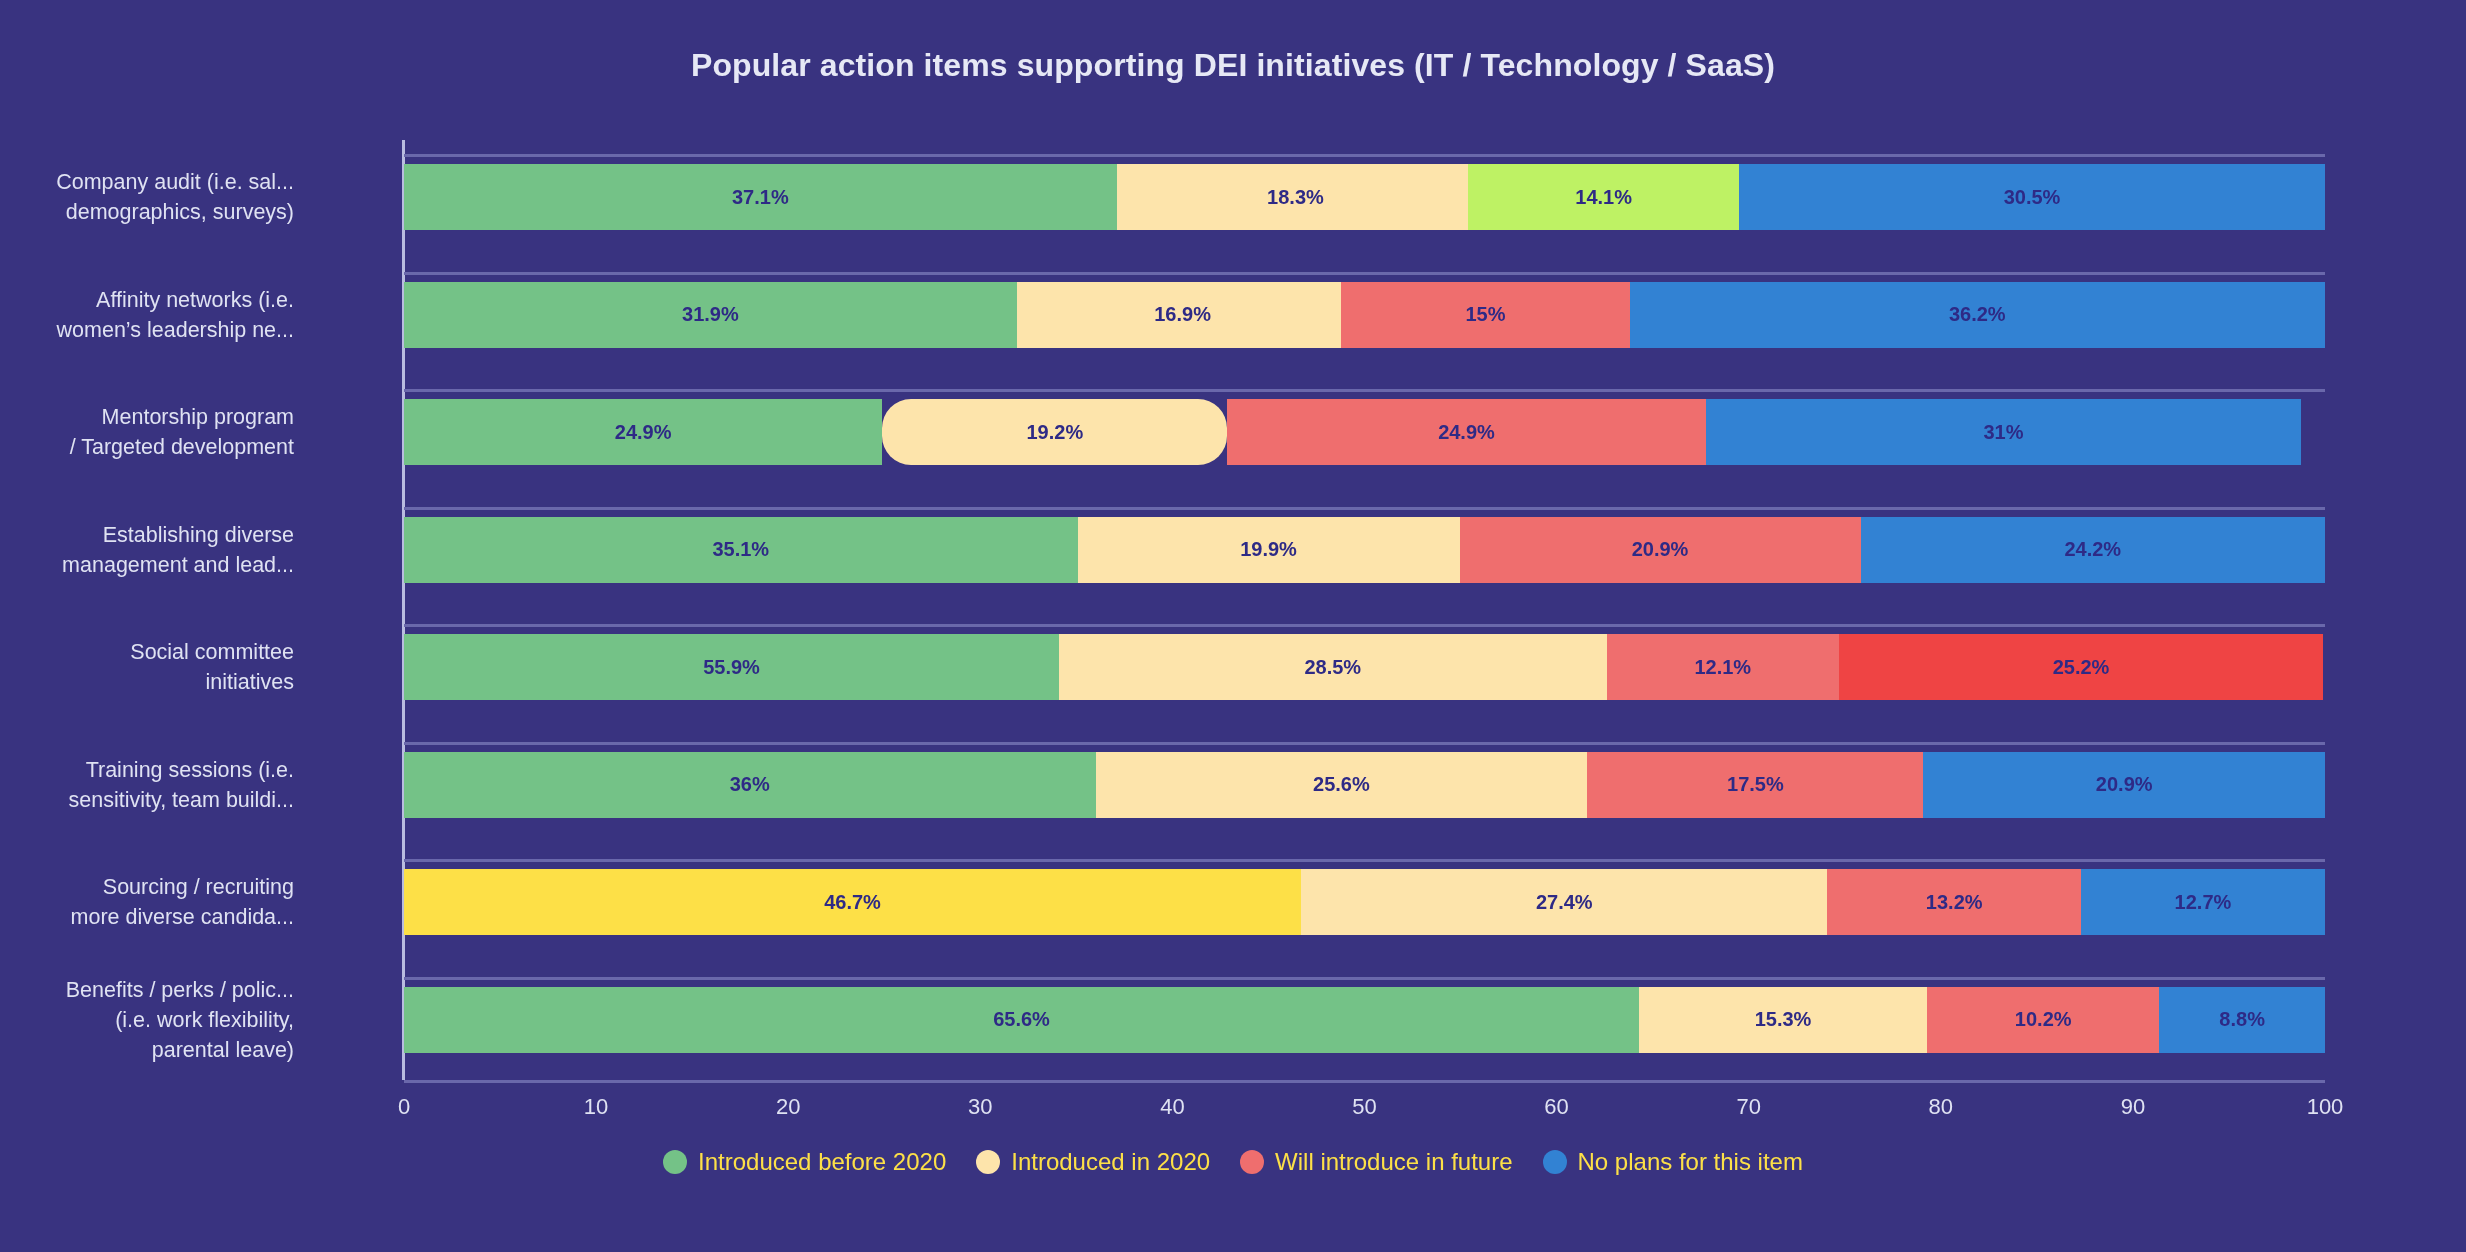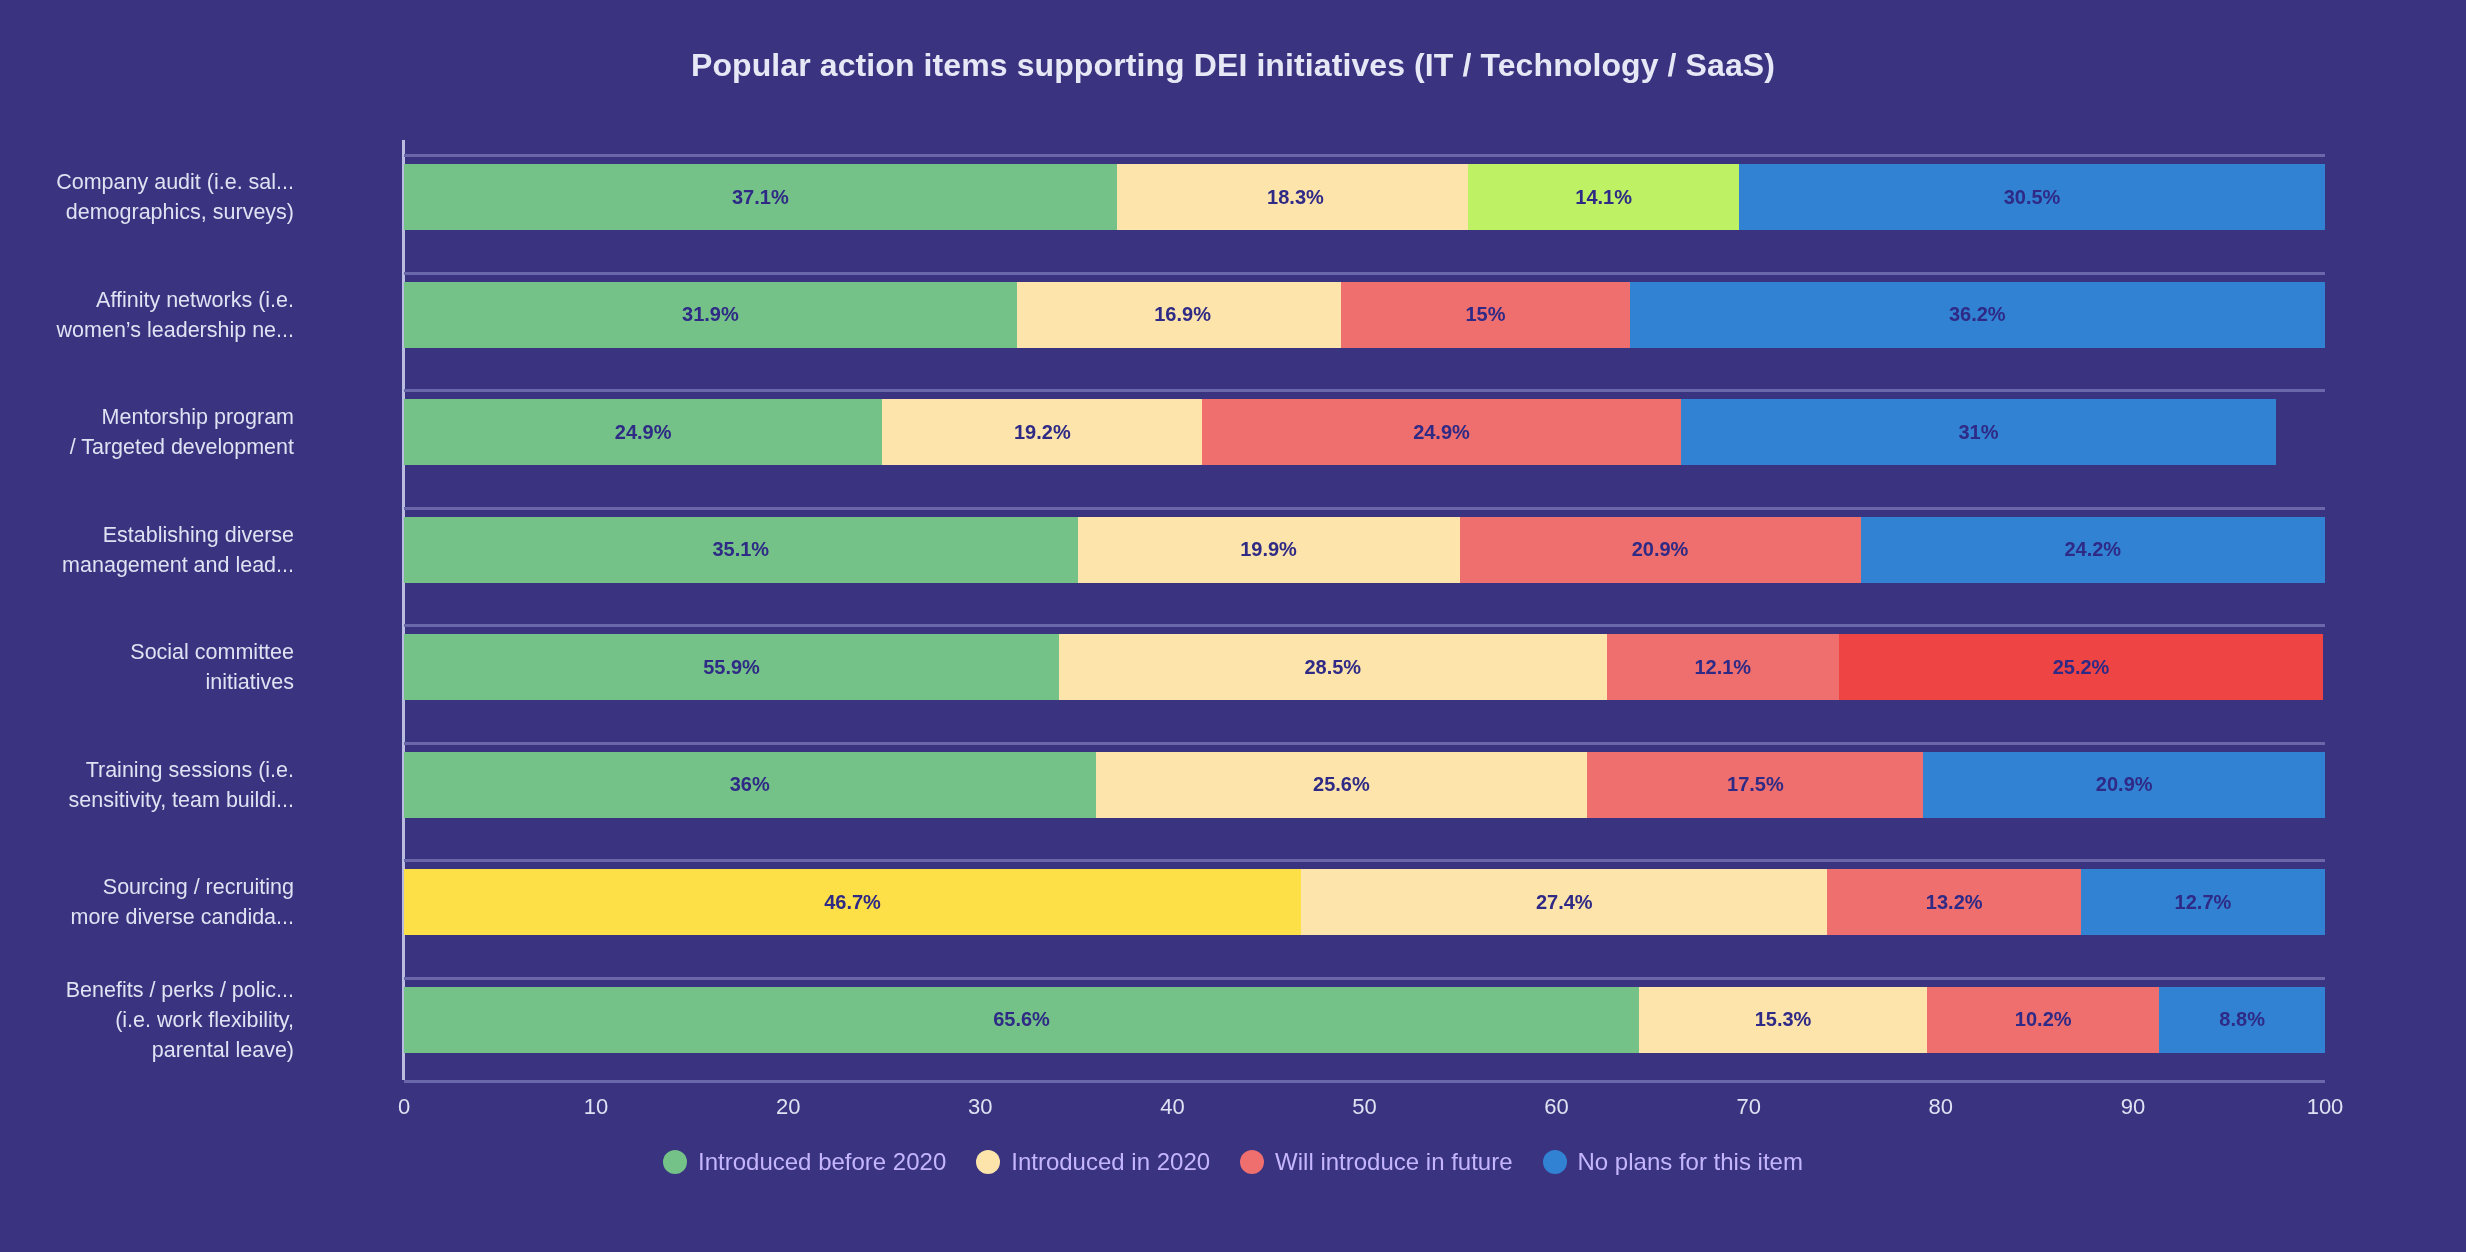--- a/index.html
+++ b/index.html
@@ -129,21 +129,21 @@
     align-items: center;
     gap: 11px;
   }
   .legend-swatch {
     width: 24px;
     height: 24px;
     border-radius: 50%;
     flex: 0 0 auto;
   }
   .legend-label {
-    color: #c4b5fd;
+    color: #fde047;
     font-size: 24px;
     white-space: nowrap;
     text-align: center;
   }
 </style>
 </head>
 <body>
 
 <div id="chart-root">
 
@@ -163,21 +163,21 @@
       <div class="row-rule" style="top: 131.5px;"></div>
       <div class="bar-row" style="top: 141.5px;">
         <div class="seg" title="Introduced before 2020: 31.9%" style="width: 612.799px; background: rgb(116, 194, 135);">31.9%</div>
         <div class="seg" title="Introduced in 2020: 16.9%" style="width: 324.649px; background: rgb(253, 228, 171); padding-left: 7px;">16.9%</div>
         <div class="seg" title="Will introduce in future: 15%" style="width: 288.15px; background: rgb(239, 110, 110);">15%</div>
         <div class="seg" title="No plans for this item: 36.2%" style="width: 695.402px; background: rgb(50, 130, 211);">36.2%</div>
       </div>
       <div class="row-rule" style="top: 249px;"></div>
       <div class="bar-row" style="top: 259px;">
         <div class="seg" title="Introduced before 2020: 24.9%" style="width: 478.329px; background: rgb(116, 194, 135);">24.9%</div>
-        <div class="seg" title="Introduced in 2020: 19.2%" style="width: 320px; background: rgb(253, 228, 171);">19.2%</div>
+        <div class="seg" title="Introduced in 2020: 19.2%" style="width: 345px; background: rgb(253, 228, 171); border-radius: 29px;">19.2%</div>
         <div class="seg" title="Will introduce in future: 24.9%" style="width: 478.329px; background: rgb(239, 110, 110);">24.9%</div>
         <div class="seg" title="No plans for this item: 31%" style="width: 595.51px; background: rgb(50, 130, 211);">31%</div>
       </div>
       <div class="row-rule" style="top: 366.5px;"></div>
       <div class="bar-row" style="top: 376.5px;">
         <div class="seg" title="Introduced before 2020: 35.1%" style="width: 674.271px; background: rgb(116, 194, 135);">35.1%</div>
         <div class="seg" title="Introduced in 2020: 19.9%" style="width: 382.279px; background: rgb(253, 228, 171);">19.9%</div>
         <div class="seg" title="Will introduce in future: 20.9%" style="width: 401.489px; background: rgb(239, 110, 110);">20.9%</div>
         <div class="seg" title="No plans for this item: 24.2%" style="width: 464.882px; background: rgb(50, 130, 211);">24.2%</div>
       </div>

